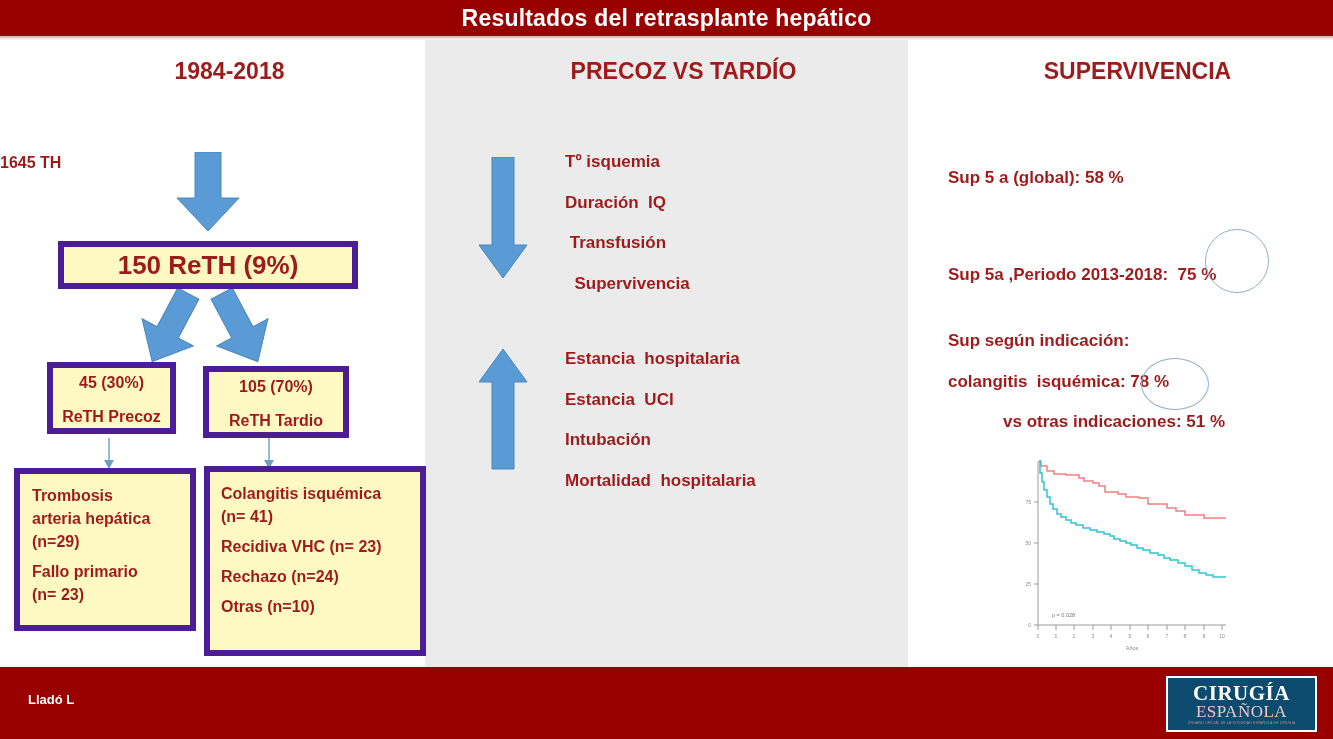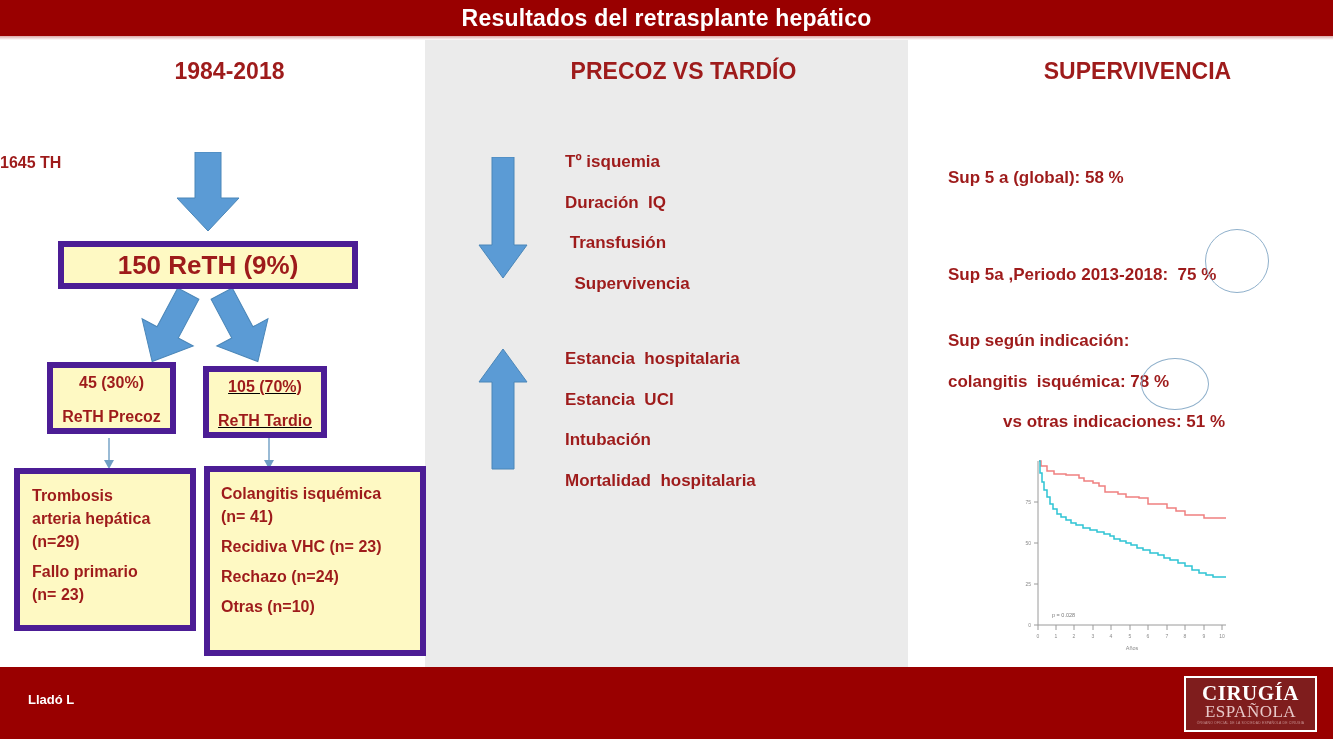--- a/index.html
+++ b/index.html
@@ -39,22 +39,22 @@
     position: absolute; left: 0; bottom: 0;
     width: 1333px; height: 72px;
     background: #990000;
   }
   .footer-name {
     position: absolute; left: 28px; top: 25px;
     color: #ffffff; font-size: 13px; font-weight: bold;
   }
   .logo-box {
     position: absolute; right: 16px; top: 9px;
-    width: 133px; height: 56px;
-    background: #7f1d1d;
+    width: 151px; height: 56px;
+    background: #0c4a6e;
     border: 2px solid #ffffff;
     display: flex; flex-direction: column;
     align-items: center; justify-content: center;
     overflow: hidden;
   }
   .logo-l1 {
     color: #ffffff; font-family: "Liberation Serif", serif;
     font-size: 21px; font-weight: bold; letter-spacing: .5px;
     line-height: 20px;
   }
@@ -99,21 +99,21 @@
     border: 6px solid #4c1d95;
     background: #fef9c3;
   }
   #box-reth {
     left: 58px; top: 241px; width: 300px; height: 48px;
     display: flex; align-items: center; justify-content: center;
   }
   #box-reth .lbl { font-size: 26px; color: #9e1b1b; font-weight: bold; }
 
   #box-precoz { left: 47px; top: 362px; width: 129px; height: 72px; }
-  #box-tardio { left: 203px; top: 366px; width: 124px; height: 72px; text-decoration: underline; }
+  #box-tardio { left: 203px; top: 366px; width: 146px; height: 72px; }
   .box-two-line { padding-top: 6px; text-align: center; }
   .box-two-line .l1 { font-size: 16px; color: #9e1b1b; font-weight: bold; }
   .box-two-line .l2 { font-size: 16px; color: #9e1b1b; font-weight: bold; margin-top: 16px; }
 
   #box-precoz-detail { left: 14px; top: 468px; width: 182px; height: 163px; padding: 10px 10px 0 12px; }
   #box-tardio-detail { left: 204px; top: 466px; width: 222px; height: 190px; padding: 10px 10px 0 11px; }
   .detail-line {
     font-size: 16px; color: #9e1b1b; font-weight: bold;
     line-height: 23px;
   }

